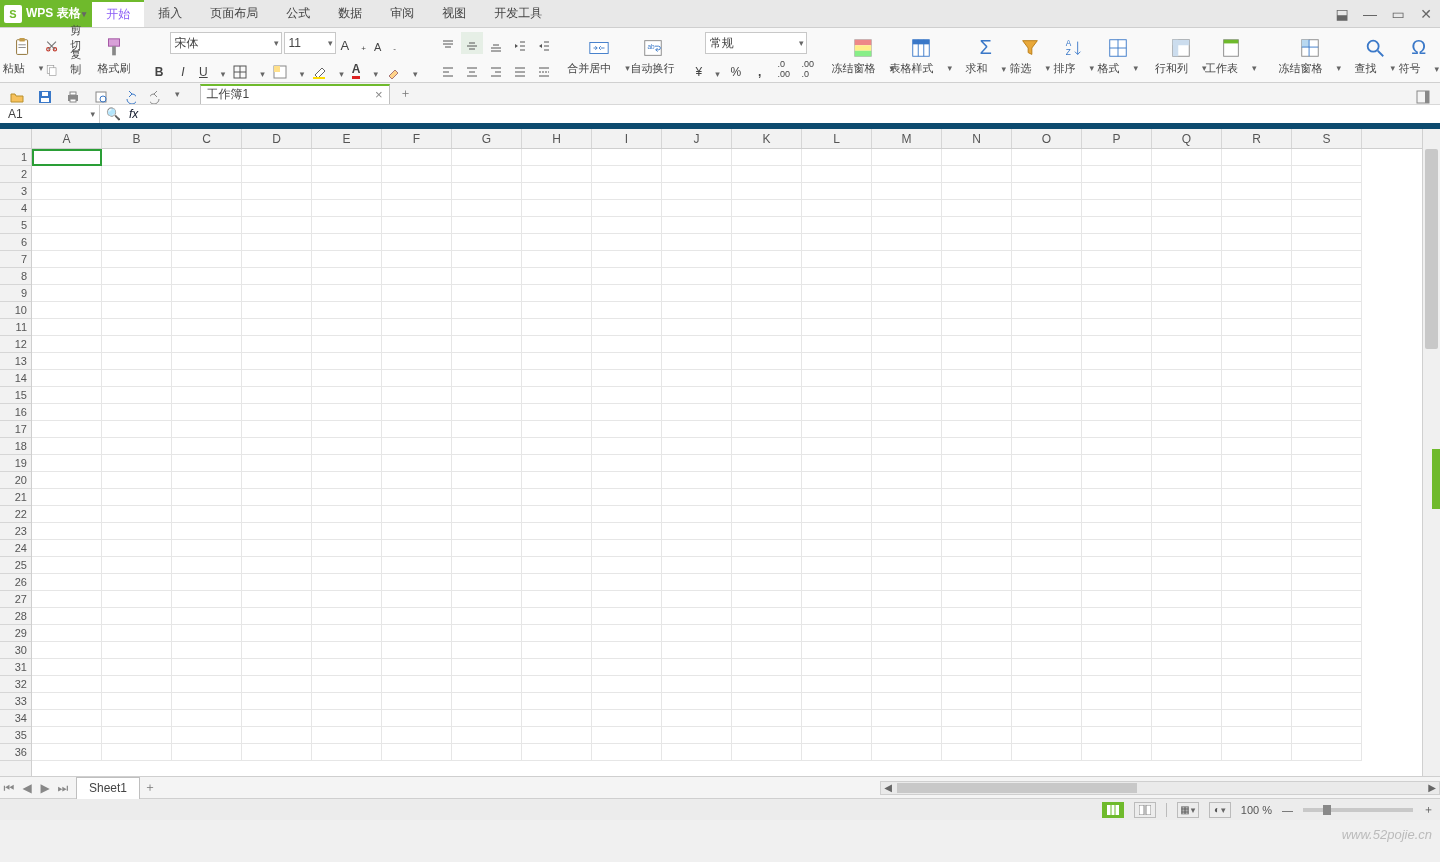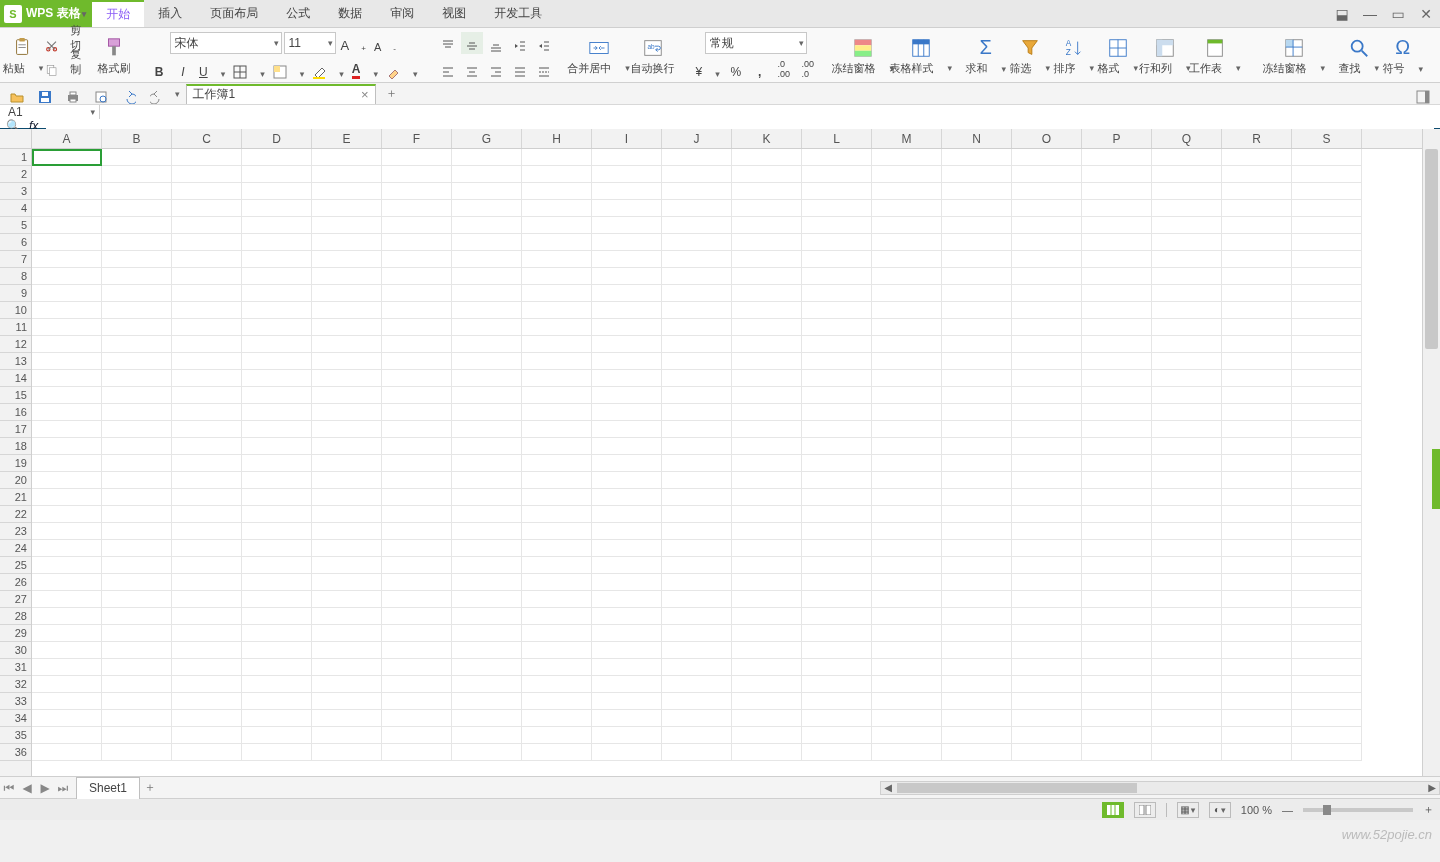--- a/index.html
+++ b/index.html
@@ -17,25 +17,25 @@
   .vsep { width:1px; background:#d8d8d8; margin:4px 6px;}
   .ibtn { display:flex; align-items:flex-end; justify-content:center; min-width:22px; height:22px; cursor:pointer; border:1px solid transparent; padding:0 2px;gap:12px;}
   .dd { font-size:9px; color:#666; margin-left:1px;}
   .bigbtn { display:flex; flex-direction:column; align-items:center; justify-content:center; width:42px; height:48px; cursor:pointer; font-size:11px; gap:2px; padding:2px;}
   .bigbtn svg,.bigbtn .ic{ width:22px; height:22px;}
   .bigbtn .lbl{ display:flex; align-items:center; gap:13px; white-space:nowrap;}
   .sel { height:22px; border:1px solid #c8c8c8; background:#fff; display:flex; align-items:center; padding:0 2px 0 4px;}
   .sel .arrow{font-size:9px; color:#666; margin-left:2px;}
   .font-sel{ width:112px;} .size-sel{width:52px;} .num-sel{width:102px;}
   .qat { height:22px; display:flex; align-items:center; padding:3px 6px; gap:6px; background:#f4f4f4; border-bottom:1px solid #d8d8d8;}
-  .doc-tabs{ display:flex; align-items:flex-end;}
+  .doc-tabs{ margin-left:14px; display:flex; align-items:flex-end;}
   .doc-tab{ height:20px; min-width:190px; border:1px solid #bfbfbf; border-bottom:none; border-top:2px solid #6fba2c; background:#fff; display:flex; align-items:center; padding:0 6px; font-size:12px; position:relative;}
   .doc-tab .close{ margin-left:auto; color:#888; font-size:13px; cursor:pointer;}
   .add-doc{ width:20px; height:20px; display:flex; align-items:center; justify-content:center; margin-left:6px; cursor:pointer; color:#777;}
-  .fbar{ height:24px; border-bottom:1px solid #0c4a6e; display:flex; align-items:stretch; background:#fff;flex-direction:column;}
+  .fbar{ height:24px; border-bottom:6px solid #0c4a6e; display:flex; align-items:stretch; background:#fff;}
   .namebox{ width:100px; border-right:1px solid #cfcfcf; display:flex; align-items:center; justify-content:space-between; padding:0 4px 0 8px; font-size:12px;}
   .fxarea{ flex:1; display:flex; align-items:center; padding:0 6px; gap:8px;}
   .grid-wrap{ position:relative; height:647px; background:#fff; overflow:hidden;}
   .colhdr{ position:absolute; top:0; left:32px; right:18px; height:20px; display:flex; background:#f2f2f2; border-bottom:1px solid #cfcfcf;}
   .colhdr .ch{ width:70px; border-right:1px solid #d6d6d6; display:flex; align-items:center; justify-content:center; font-size:12px; color:#555;}
   .rowhdr{ position:absolute; top:20px; left:0; width:32px; bottom:0; background:#f2f2f2; border-right:1px solid #cfcfcf;}
   .rowhdr .rh{ height:17px; border-bottom:1px solid #d6d6d6; display:flex; align-items:center; justify-content:flex-end; padding-right:4px; font-size:11px; color:#555;}
   .corner{ position:absolute; top:0; left:0; width:32px; height:20px; background:#f2f2f2; border-right:1px solid #cfcfcf; border-bottom:1px solid #cfcfcf;}
   .cells{ position:absolute; top:20px; left:32px; right:18px; bottom:0;}
   .crow{ height:17px; display:flex;}
@@ -381,21 +381,21 @@
     <svg class="ic" viewBox="0 0 24 24">
         <rect x="3" y="3" width="18" height="18" fill="#fff" stroke="#3a78c8"></rect>
         <line x1="12" y1="3" x2="12" y2="21" stroke="#3a78c8"></line>
         <line x1="3" y1="12" x2="21" y2="12" stroke="#3a78c8"></line>
       </svg>
     <span class="lbl">
         <span>格式</span>
         <span class="dd">▾</span>
       </span>
   </div>
-  <div class="bigbtn" style="width:48px;">
+  <div class="bigbtn" style="width:48px;margin-left:16px;">
     <svg class="ic" viewBox="0 0 24 24">
         <rect x="3" y="3" width="18" height="18" fill="#fff" stroke="#888"></rect>
         <rect x="3" y="3" width="6" height="18" fill="#cde"></rect>
         <rect x="3" y="3" width="18" height="6" fill="#cde"></rect>
       </svg>
     <span class="lbl">
         <span>行和列</span>
         <span class="dd">▾</span>
       </span>
   </div>

